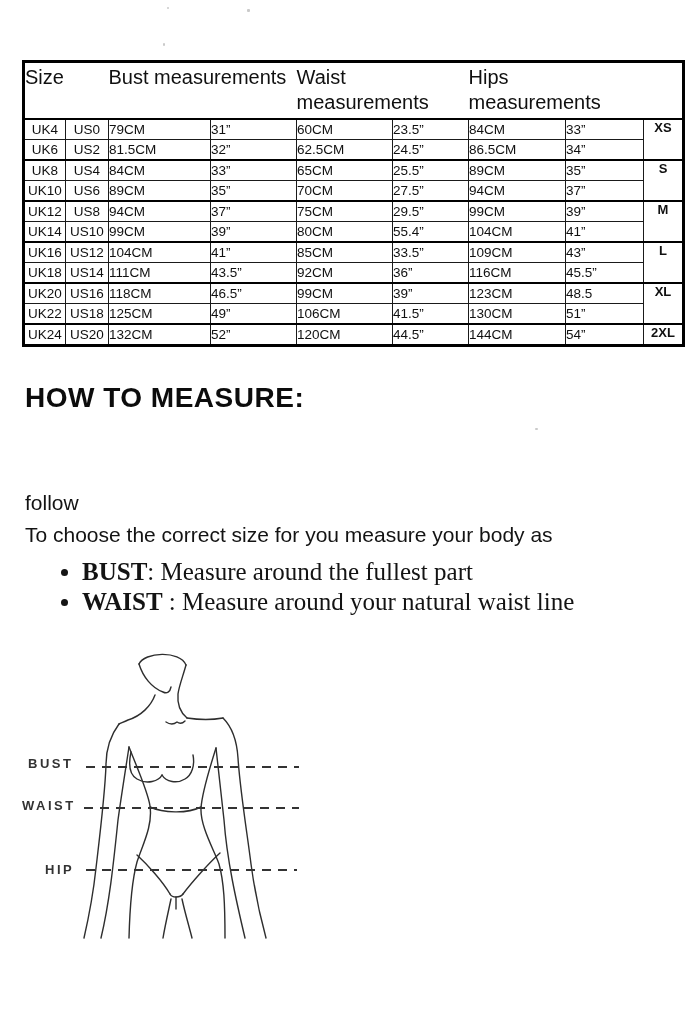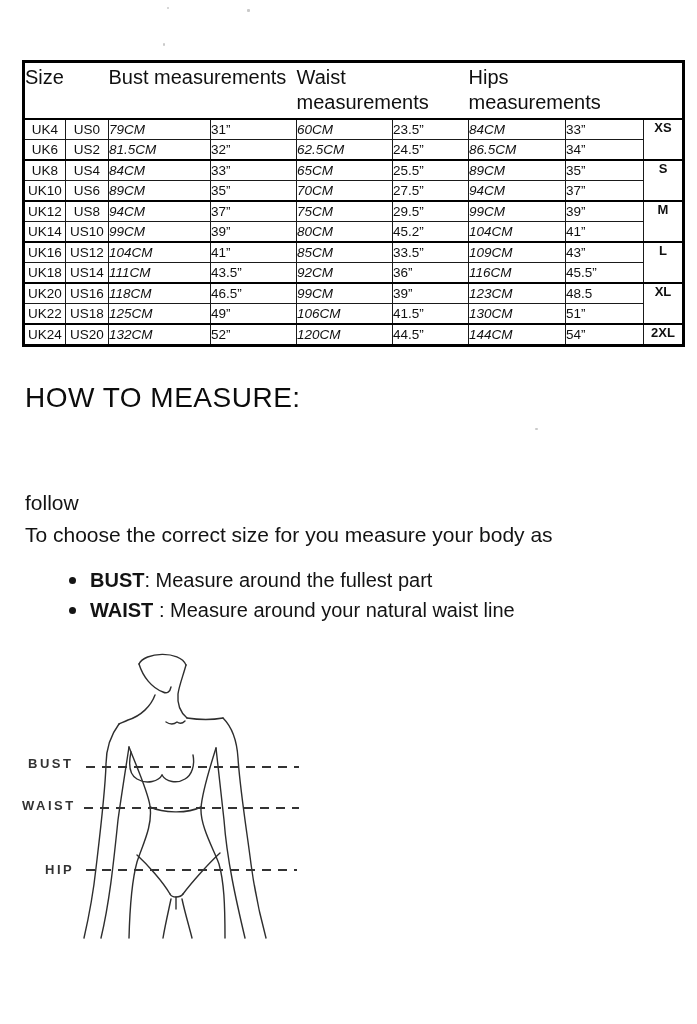--- a/index.html
+++ b/index.html
@@ -24,40 +24,40 @@
   th.h-size{padding-left:12px;}
   th.h-bust{padding-left:17px;}
   th.h-waist{padding-left:7px;}
   th.h-hips{padding-left:10px;margin-left:32px;}
   table.size-chart td{
     border:1px solid #1a1a1a;height:19px;padding:0;
     overflow:hidden;white-space:nowrap;
   }
   td.c-uk,td.c-us{text-align:center;}
   td.c-m{padding-left:10px;text-align:left;}
-  td.b2{border-left:2px solid #000;font-style:italic;}
+  td.b2{border-left:2px solid #000;}
   td.c-grp{
     border-left:2px solid #000;font-weight:bold;font-size:13px;
     vertical-align:top;padding:2px 0 0 7px;text-align:center;
   }
   tr.gs td{border-top:2px solid #000;}
 
   
   .howto-heading{
     position:absolute;left:25px;top:381px;margin:0;
-    font-size:28px;line-height:34px;font-weight:normal;letter-spacing:.5px;color:#0c0c0c;
+    font-size:28px;line-height:34px;font-weight:bold;letter-spacing:.5px;color:#0c0c0c;
   }
   .intro{
     position:absolute;left:25px;top:487px;margin:0;
     font-size:21px;line-height:32px;color:#131313;
   }
   .intro span{display:block;}
   ul.measure-list{
-    position:absolute;left:47px;top:549px;margin:16px;padding:0;list-style:none;
-    font-size:20px;color:#131313;
+    position:absolute;left:47px;top:549px;margin:8px;padding:0;list-style:none;
+    font-size:25px;color:#131313;font-family:Liberation Serif, serif;
   }
   ul.measure-list li{display:flex;align-items:flex-start;line-height:30px;margin:0;}
   .bullet-dot{
     width:7px;height:7px;border-radius:50%;background:#141414;
     margin:12px 14px 0 6px;flex:none;
   }
   ul.measure-list b{font-weight:bold;}
 
   
   .diagram{position:absolute;left:20px;top:648px;width:340px;height:295px;}
@@ -152,21 +152,21 @@
       <td class="c-m b2">99CM</td>
       <td class="c-m">39”</td>
       <td class="c-grp" rowspan="2">M</td>
     </tr>
     <tr>
       <td class="c-uk">UK14</td>
       <td class="c-us">US10</td>
       <td class="c-m b2">99CM</td>
       <td class="c-m">39”</td>
       <td class="c-m b2">80CM</td>
-      <td class="c-m">45.2”</td>
+      <td class="c-m">55.4”</td>
       <td class="c-m b2">104CM</td>
       <td class="c-m">41”</td>
     </tr>
     <tr class="gs">
       <td class="c-uk">UK16</td>
       <td class="c-us">US12</td>
       <td class="c-m b2">104CM</td>
       <td class="c-m">41”</td>
       <td class="c-m b2">85CM</td>
       <td class="c-m">33.5”</td>

